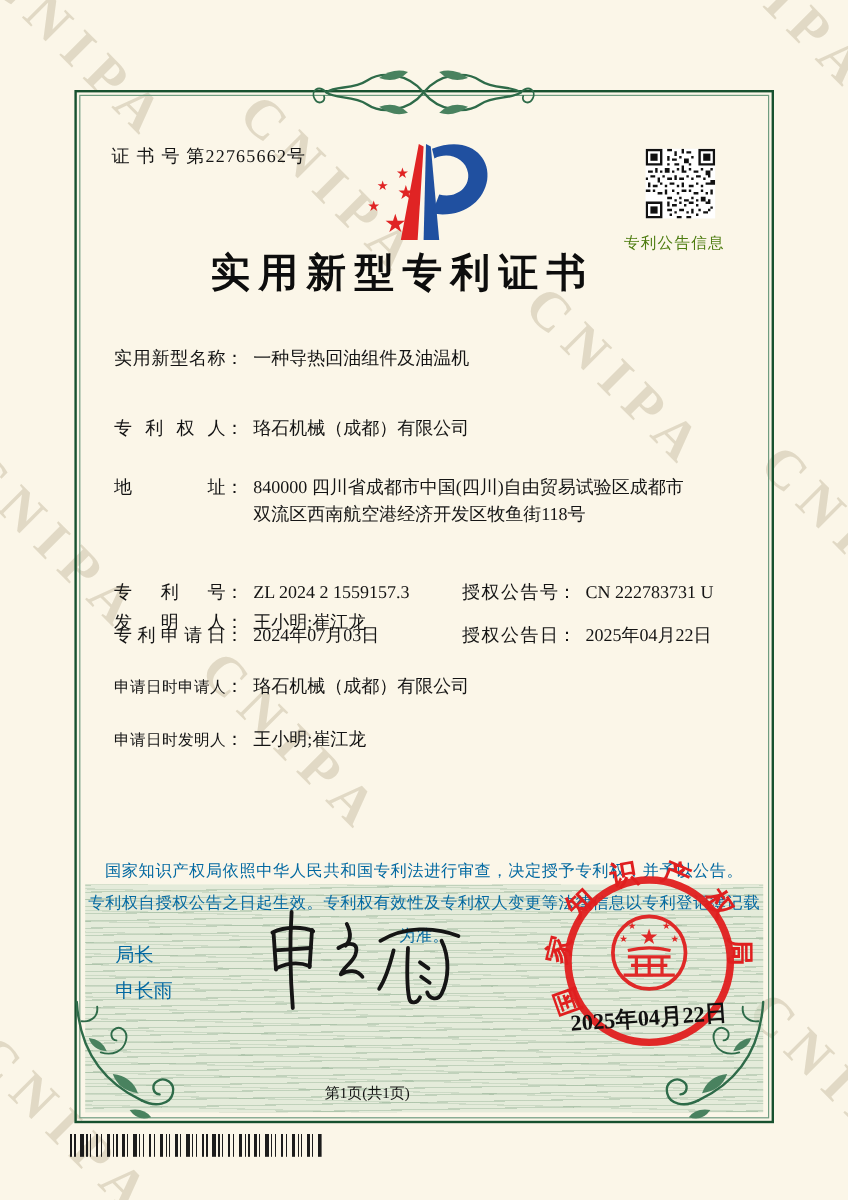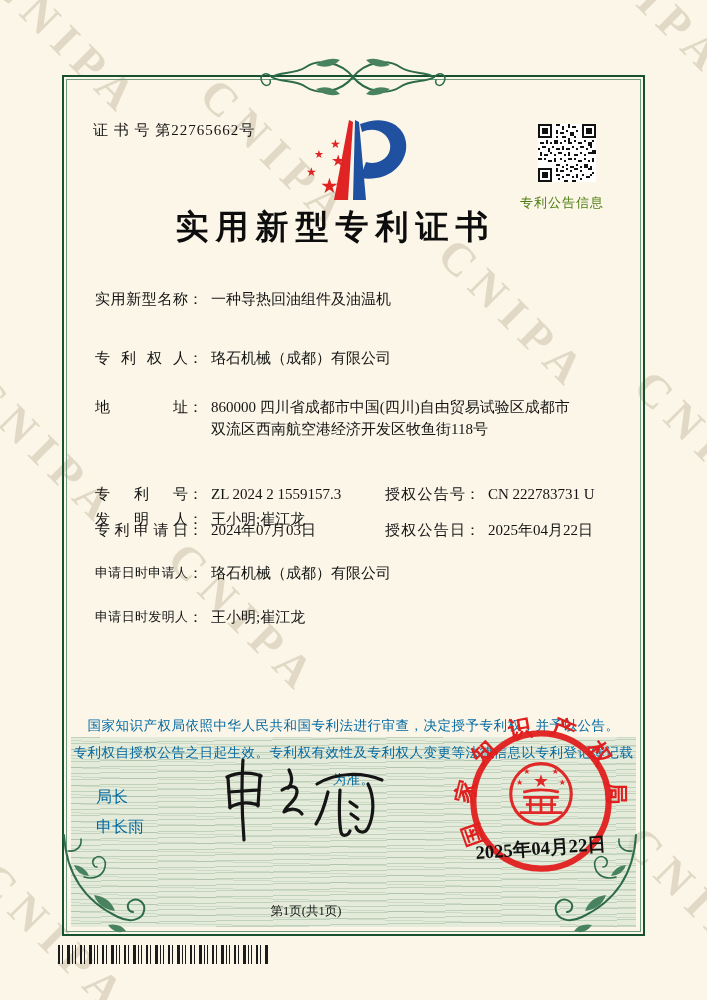--- a/index.html
+++ b/index.html
@@ -195,21 +195,21 @@
 
     <div class="title">实用新型专利证书</div>
 
     <div class="row" style="top:288px;">
       <span class="lbl">实用新型名称</span><span class="colon">：</span><span class="val">一种导热回油组件及油温机</span>
     </div>
     <div class="row" style="top:347px;">
       <span class="lbl">专利权人</span><span class="colon">：</span><span class="val">珞石机械（成都）有限公司</span>
     </div>
     <div class="row" style="top:396px;">
-      <span class="lbl">地址</span><span class="colon">：</span><span class="val">860000 四川省成都市中国(四川)自由贸易试验区成都市双流区西南航空港经济开发区牧鱼街118号</span>
+      <span class="lbl">地址</span><span class="colon">：</span><span class="val">840000 四川省成都市中国(四川)自由贸易试验区成都市双流区西南航空港经济开发区牧鱼街118号</span>
     </div>
     <div class="row" style="top:472px;margin-top:36px;">
       <span class="lbl">发明人</span><span class="colon">：</span><span class="val">王小明;崔江龙</span>
     </div>
     <div class="row" style="top:483px;">
       <span class="lbl">专利号</span><span class="colon">：</span><span class="val">ZL 2024 2 1559157.3</span>
       <span class="pair-right"><span class="lbl">授权公告号</span><span class="colon">：</span><span class="val">CN 222783731 U</span></span>
     </div>
     <div class="row" style="top:519px;">
       <span class="lbl">专利申请日</span><span class="colon">：</span><span class="val">2024年07月03日</span>

